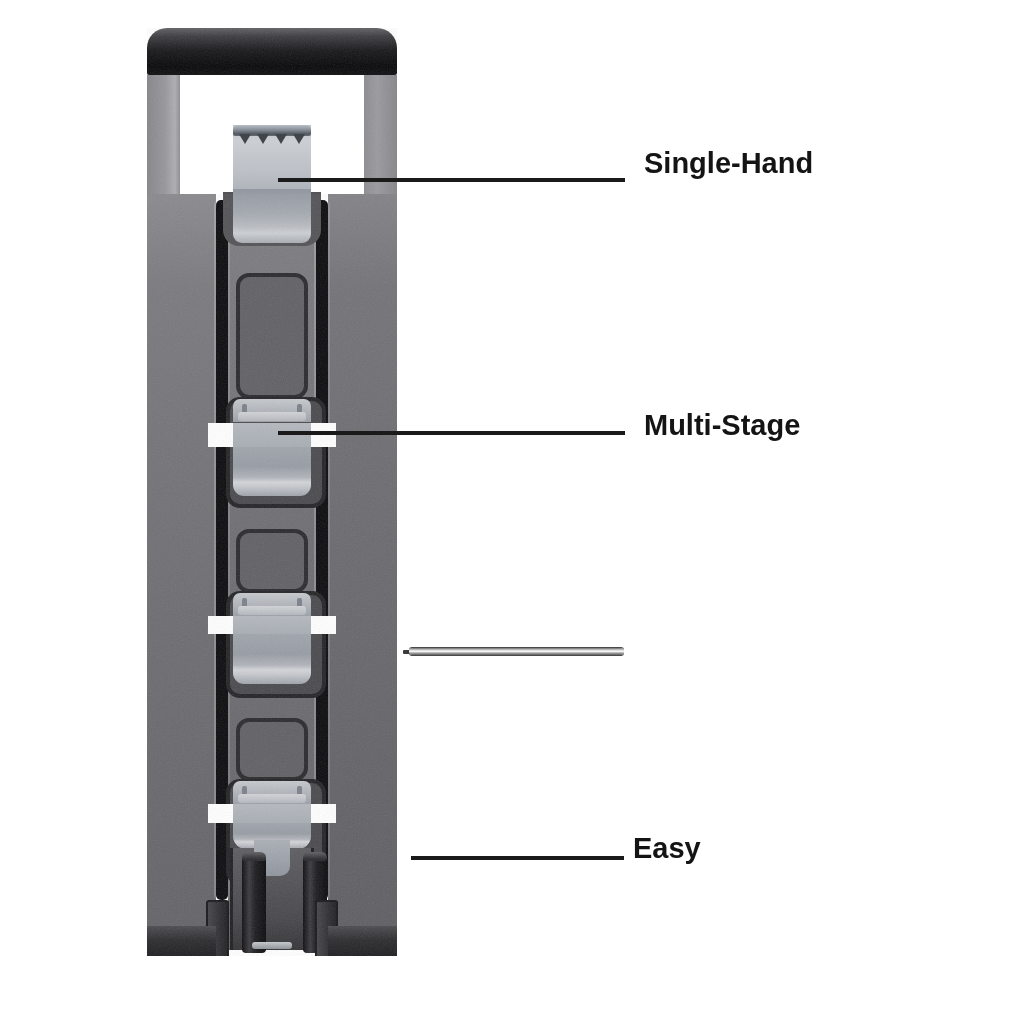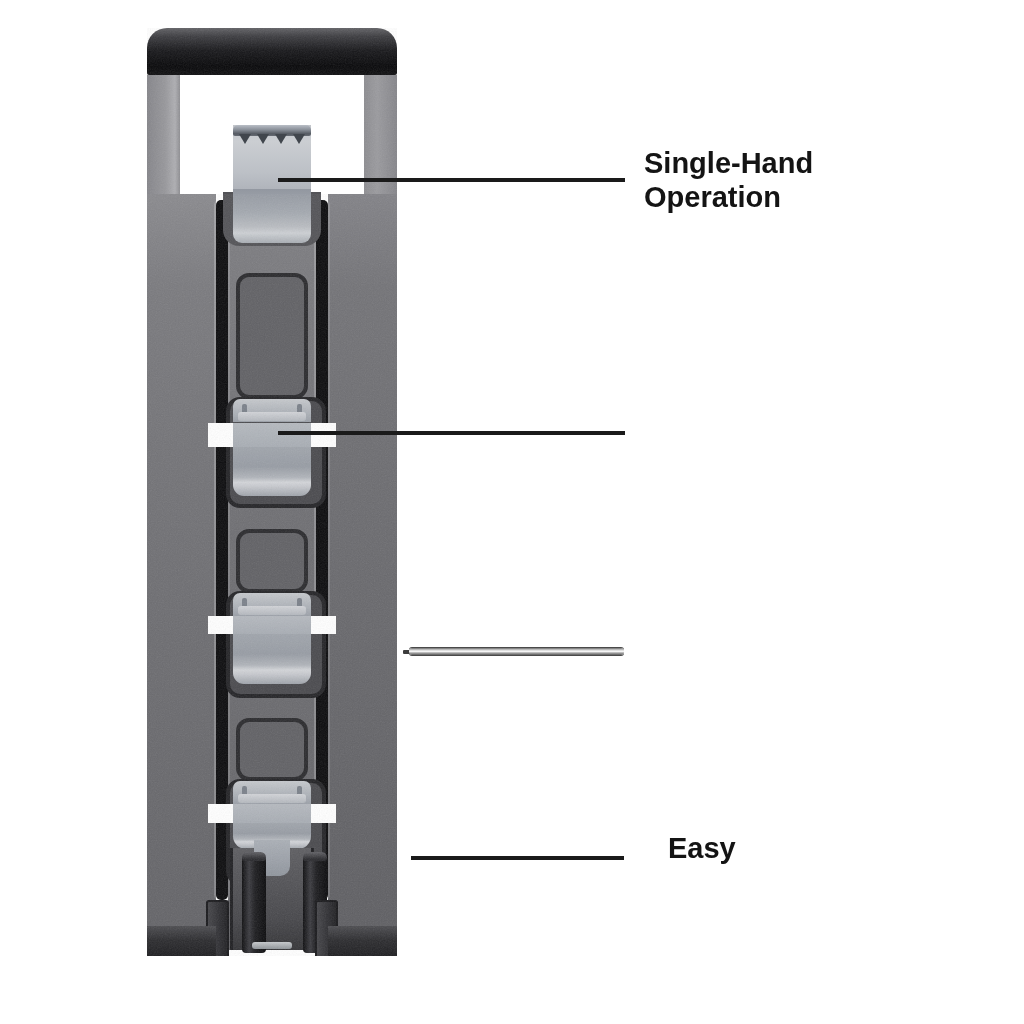--- a/index.html
+++ b/index.html
@@ -100,21 +100,21 @@
   .lead1{left:278px;top:178px;width:347px;}
   .lead2{left:278px;top:431px;width:347px;}
   .lead4{left:411px;top:856px;width:213px;}
   .lead-metal{left:409px;top:648px;width:215px;height:7px;border-radius:3px;
     background:linear-gradient(180deg,#6c6c6c 0%,#d9d9d9 30%,#f5f5f5 50%,#a8a8a8 70%,#5c5c5c 100%);
     box-shadow:0 -1px 0 #4a4a4a,0 1px 0 #4a4a4a;}
   .lead-cap{left:403px;top:650px;width:8px;height:4px;background:#3c3c3c;border-radius:1px;}
 
   .callout-label{color:#141414;font-size:29px;line-height:34px;font-weight:bold;white-space:nowrap;}
   .lab1{left:644px;top:146px;} .lab2{left:644px;top:408px;}
-  .lab3{left:644px;top:617px;} .lab4{left:668px;top:831px;}
+  .lab3{left:644px;top:617px;} .lab4{left:633px;top:831px;}
   .callout-label span{display:block;}
 </style>
 </head>
 <body>
 
 <div class="canvas">
 
   <div class="product">
     <div class="abs handle"></div>
     <div class="abs leg-l"></div>
@@ -199,25 +199,25 @@
       <rect x="0" y="0" width="250" height="47" filter="url(#noiseF)" opacity="0.14"></rect>
       <rect x="0" y="47" width="33" height="119" filter="url(#noiseF)" opacity="0.14"></rect>
       <rect x="217" y="47" width="33" height="119" filter="url(#noiseF)" opacity="0.14"></rect>
       <rect x="0" y="166" width="250" height="764" filter="url(#noiseF)" opacity="0.14"></rect>
     </svg>
   </div>
 
   <div class="abs leader lead1"></div>
   <div class="abs callout-label lab1">
     <span>Single-Hand</span>
-    <span>Operation</span>
   </div>
 
   <div class="abs leader lead2"></div>
   <div class="abs callout-label lab2">
+    <span>Multi-Stage</span>
   </div>
 
   <div class="abs lead-cap"></div>
   <div class="abs lead-metal"></div>
   <div class="abs callout-label lab3">
   </div>
 
   <div class="abs leader lead4"></div>
   <div class="abs callout-label lab4">
     <span>Easy</span>

